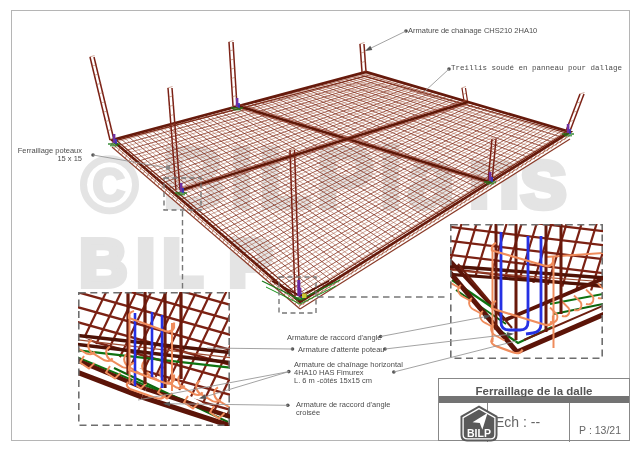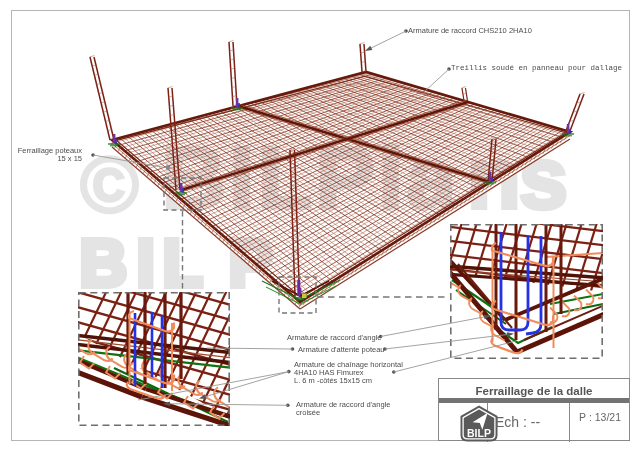--- a/index.html
+++ b/index.html
@@ -593,36 +593,36 @@
       <line x1="288.8" y1="371.6" x2="138.0" y2="400.0" stroke="#999" stroke-width="0.9"></line>
       <circle cx="393.8" cy="372" r="1.8" fill="#555"></circle>
       <line x1="393.8" y1="372.0" x2="516.0" y2="341.0" stroke="#999" stroke-width="0.9"></line>
       <circle cx="287.8" cy="405.3" r="1.8" fill="#555"></circle>
       <line x1="287.8" y1="405.3" x2="165.0" y2="403.7" stroke="#999" stroke-width="0.9"></line>
       <g transform="translate(163,403.7) rotate(0.7)">
         <polygon points="0,0 7,-2.4 7,2.4" fill="#555"></polygon>
       </g>
     </svg>
 
-<div class="lbl" style="left:408px;top:27px;">Armature de raccord CHS210 2HA10</div>
+<div class="lbl" style="left:408px;top:27px;">Armature de chainage CHS210 2HA10</div>
 <div class="lbl" style="left:451px;top:64px;font-family:Liberation Mono, monospace;">Treillis soudé en panneau pour dallage</div>
 <div class="lbl" style="left:10px;top:147px;width:72px;text-align:right;">Ferraillage poteaux<br>15 x 15</div>
 <div class="lbl" style="left:287px;top:334px;">Armature de raccord d'angle</div>
 <div class="lbl" style="left:298px;top:346px;text-align:right;">Armature d'attente poteau</div>
 <div class="lbl" style="left:294px;top:361px;width:100px;">Armature de chaînage horizontal<br>4HA10 HAS Fimurex<br>L. 6 m -côtés 15x15 cm</div>
 <div class="lbl" style="left:296px;top:401px;">Armature de raccord d'angle<br>croisée</div>
 
 <div style="position:absolute;left:438px;top:378px;width:192px;height:63px;border:1px solid #888;background:#fff;">
-  <div style="position:absolute;left:0;top:0;width:100%;height:24px;border-bottom:5px solid #737373;
+  <div style="position:absolute;left:0;top:0;width:100%;height:24px;border-bottom:7px solid #737373;
     text-align:center;line-height:24px;font-size:11.5px;font-weight:bold;color:#555;">Ferraillage de la dalle</div>
   <div style="position:absolute;left:48px;top:24px;width:0;height:39px;border-left:1px solid #888;"></div>
   <div style="position:absolute;left:130px;top:24px;width:0;height:39px;border-left:1px solid #888;"></div>
   <div style="position:absolute;left:4px;top:26px;margin-left:16px;"><svg width="40" height="37" viewBox="0 0 40 37">
 <path d="M20 0.5 L38.5 11 L38.5 30 Q38.5 36.5 32 36.5 L8 36.5 Q1.5 36.5 1.5 30 L1.5 11 Z" fill="#5a5a5a"></path>
 <path d="M20 3.6 L35.9 12.6 L35.9 29.8 Q35.9 33.9 31.6 33.9 L8.4 33.9 Q4.1 33.9 4.1 29.8 L4.1 12.6 Z" fill="none" stroke="#fff" stroke-width="1.3"></path>
 <g transform="translate(23.5,14.5) rotate(38)">
             <path d="M0,-8.2 L6.2,8.2 L0,4.4 L-6.2,8.2 Z" fill="#fff"></path>
           </g>
 <text x="20" y="31.8" font-family="Liberation Sans, sans-serif" font-size="10.5" font-weight="bold" fill="#fff" text-anchor="middle">BILP</text>
 </svg></div>
   <div style="position:absolute;left:48px;top:24px;width:82px;height:39px;text-align:left;line-height:39px;font-size:14px;color:#666;padding-left:8px;">Ech&nbsp;:&nbsp;--</div>
-  <div style="position:absolute;left:130px;top:19px;width:62px;height:39px;text-align:center;line-height:39px;font-size:10.5px;color:#666;">P&nbsp;:&nbsp;13/21</div>
+  <div style="position:absolute;left:130px;top:32px;width:62px;height:39px;text-align:center;line-height:39px;font-size:10.5px;color:#666;">P&nbsp;:&nbsp;13/21</div>
 </div>
 </div>
 </body></html>

